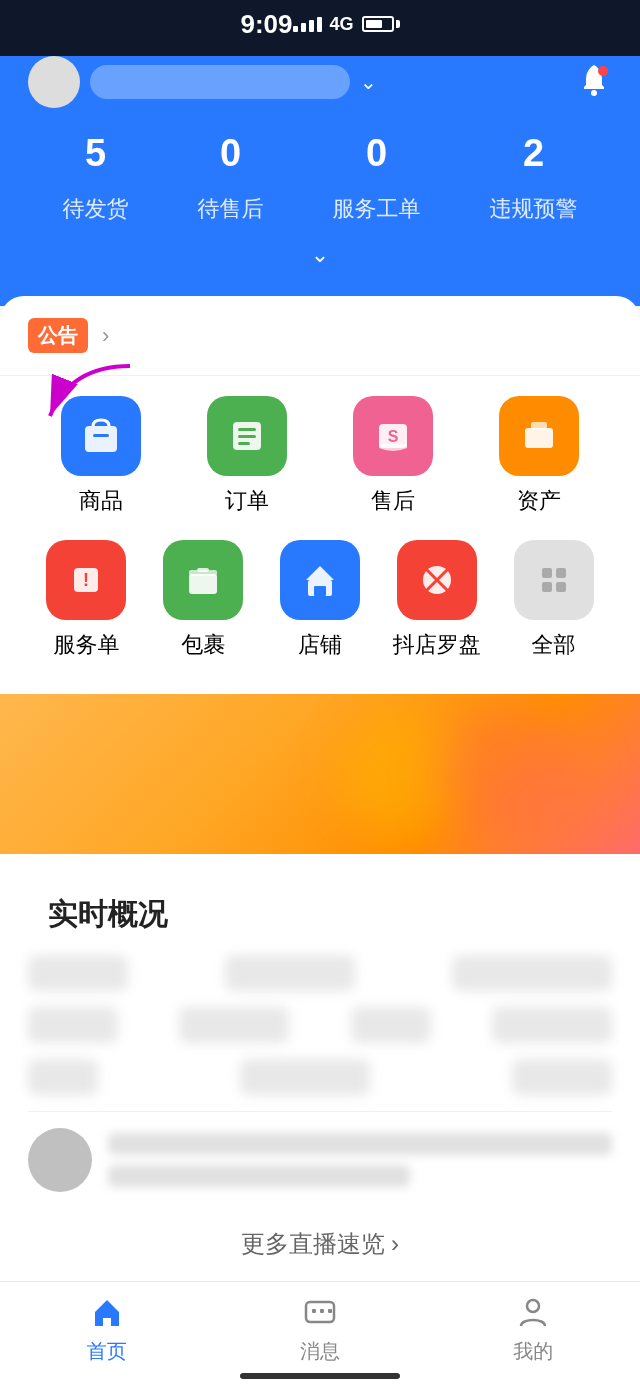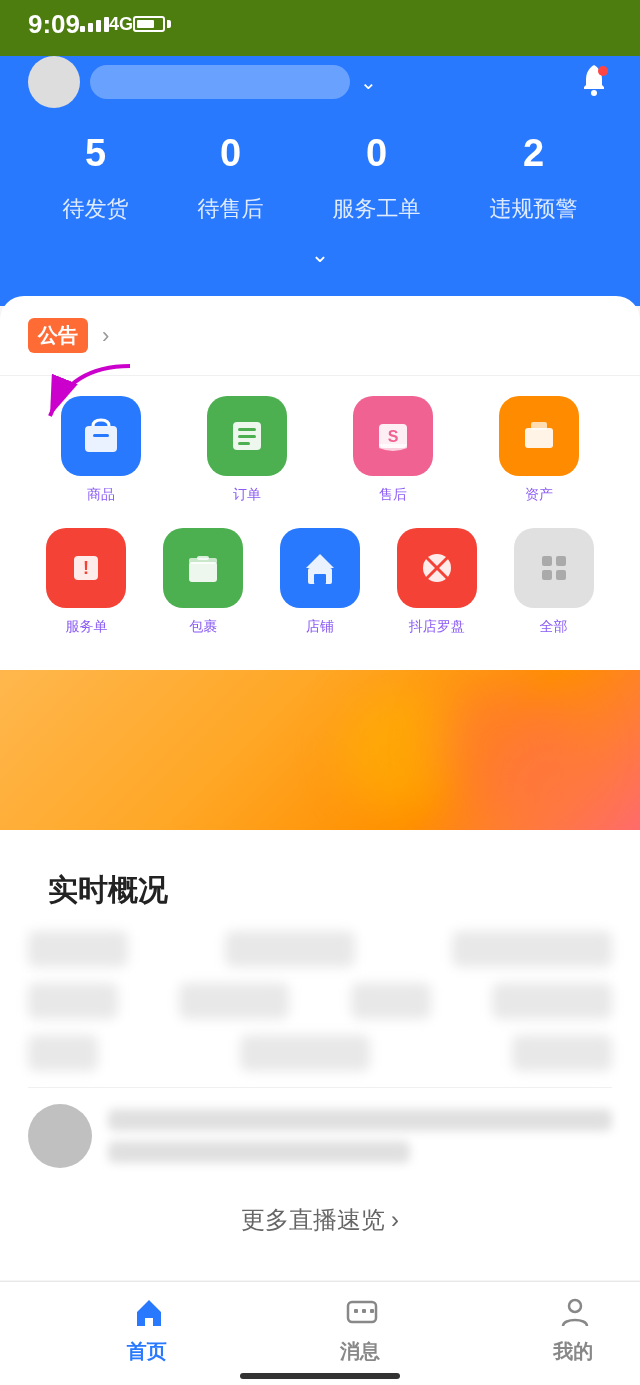--- a/index.html
+++ b/index.html
@@ -7,35 +7,36 @@
     body {
       width: 640px;
       min-height: 1385px;
       font-family: -apple-system, 'PingFang SC', 'Microsoft YaHei', sans-serif;
       background: #f5f5f5;
       overflow-x: hidden;
     }
 
     
     .status-bar {
-      background: #4d7c0f;
-      display: flex;
-      justify-content: flex-start;
+      background: #0f172a;
+      display: flex;
+      justify-content: center;
       align-items: center;
       padding: 0 28px 8px;
       height: 56px;
     }
     .status-time {
       font-size: 26px;
       font-weight: 600;
       color: white;
     }
     .status-icons {
       display: flex;
       align-items: center;
+      gap: 8px;
       color: white;
       font-size: 18px;
     }
     .signal-dots {
       display: flex;
       gap: 3px;
       align-items: flex-end;
     }
     .signal-dots span {
       background: white;
@@ -199,22 +200,22 @@
       width: 80px;
       height: 80px;
       border-radius: 20px;
       display: flex;
       align-items: center;
       justify-content: center;
       margin-bottom: 10px;
       font-size: 36px;
     }
     .icon-label {
-      font-size: 14px;
-      color: #8b5cf6;
+      font-size: 22px;
+      color: #000000;
     }
 
     
     .icon-blue { background: #2979FF; }
     .icon-green { background: #4CAF50; }
     .icon-pink { background: #F06292; }
     .icon-orange { background: #FF8C00; }
     .icon-purple { background: #7B52D9; }
     .icon-red { background: #F44336; }
     .icon-green2 { background: #4CAF50; }
@@ -327,24 +328,23 @@
       width: 640px;
       background: white;
       border-top: 1px solid #e8e8e8;
       display: flex;
       justify-content: space-around;
       padding: 12px 0 20px;
     }
     .nav-item {
       display: flex;
       flex-direction: column;
-      align-items: flex-end;
+      align-items: center;
       cursor: pointer;
       min-width: 120px;
-      font-weight: bold;
     }
     .nav-icon {
       font-size: 32px;
     }
     .nav-label {
       font-size: 20px;
     }
     .nav-active { color: #2979FF; }
     .nav-inactive { color: #888; }
 

